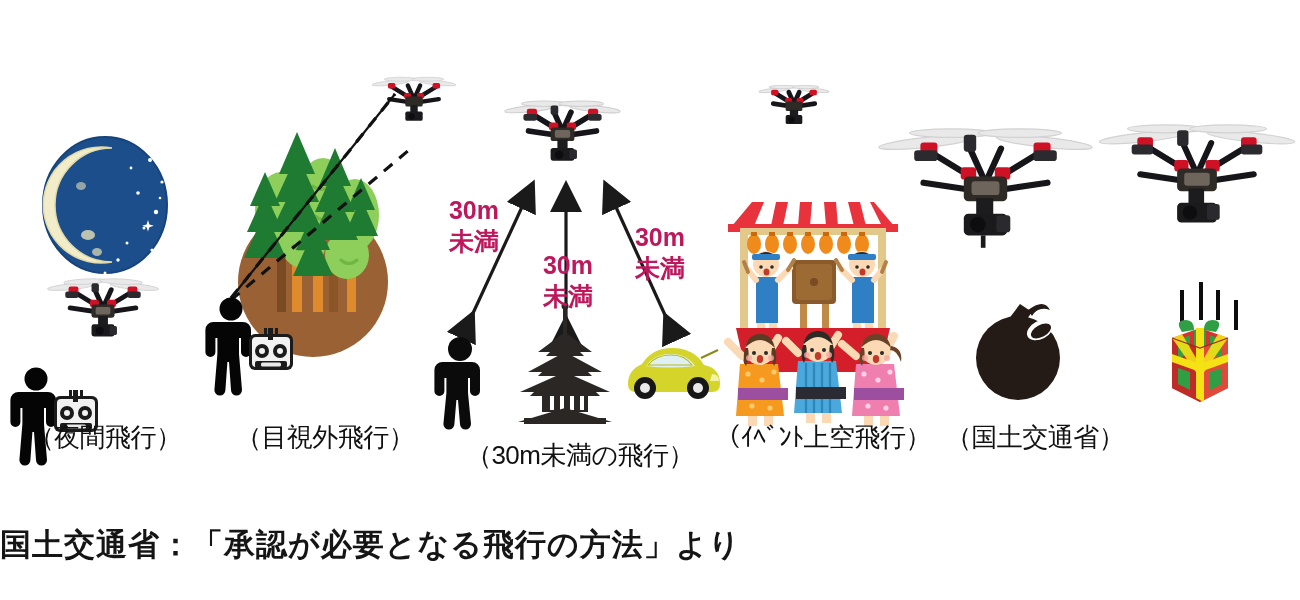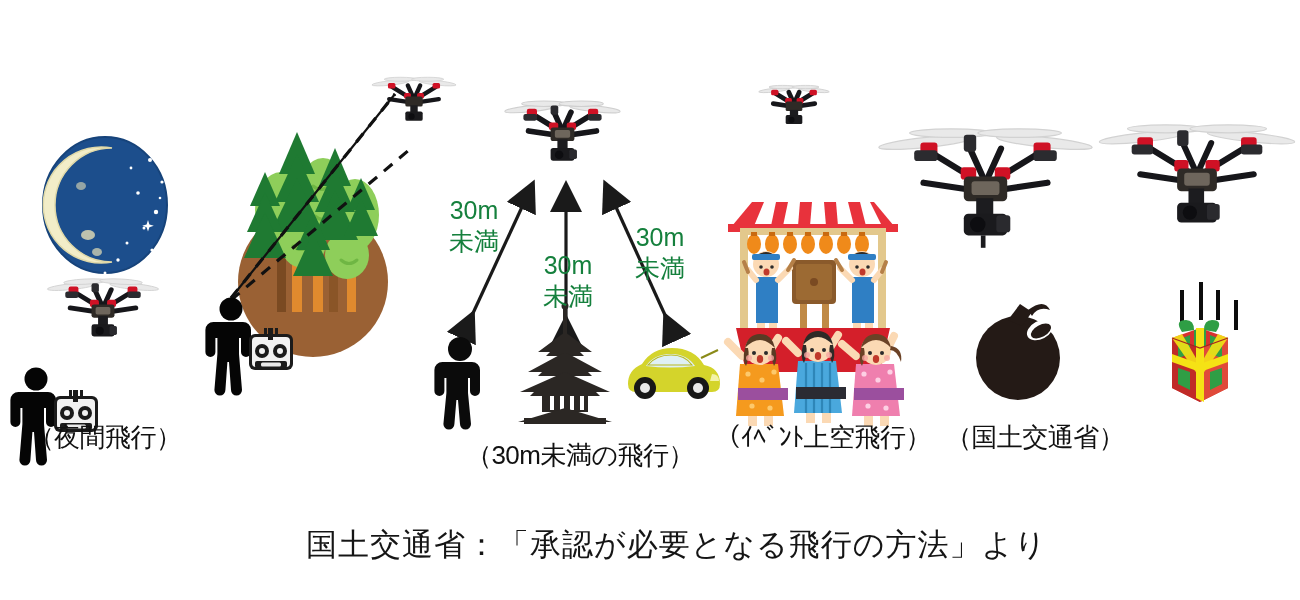--- a/index.html
+++ b/index.html
@@ -9,26 +9,26 @@
     color:#0b0b0b;
   }
   .stage{position:absolute;left:0;top:0;width:1300px;height:600px;}
   .panel{position:absolute;}
   .label{
     position:absolute;text-align:center;white-space:nowrap;
     font-size:26px;line-height:30px;font-weight:500;color:#111111;
     letter-spacing:-0.5px;
   }
   .caption{
-    position:absolute;left:0;top:524px;width:1047px;text-align:right;
-    font-size:31px;font-weight:normal;color:#151515;letter-spacing:1px;
+    position:absolute;left:0;top:524px;width:1047px;text-align:left;
+    font-size:31px;font-weight:bold;color:#151515;letter-spacing:1px;
   }
   .dim-text{
     position:absolute;text-align:center;white-space:nowrap;
-    font-size:25px;line-height:31px;color:#15803d;font-weight:400;
+    font-size:25px;line-height:31px;color:#be185d;font-weight:700;
   }
   svg{display:block;overflow:visible;}
 </style>
 </head>
 <body>
 
 <div class="stage">
 
   <div class="panel" style="left:0px;top:60px;width:210px;height:350px;">
     <svg width="210" height="350" viewBox="0 0 210 350">
@@ -208,20 +208,21 @@
         <rect x="26" y="0" width="3" height="8" fill="#1b1b1b"></rect>
         <circle cx="13" cy="23" r="7" fill="#1b1b1b"></circle>
           <circle cx="13" cy="23" r="3" fill="#f2f2f2"></circle>
         <circle cx="31" cy="23" r="7" fill="#1b1b1b"></circle>
           <circle cx="31" cy="23" r="3" fill="#f2f2f2"></circle>
         <rect x="6" y="33" width="32" height="7" rx="2" fill="#1b1b1b"></rect>
         <rect x="12" y="34.5" width="20" height="4" rx="1.5" fill="#e9e9e9"></rect>
       </g>
     </svg>
   </div>
+  <div class="label" style="left:205px;top:422px;width:240px;">（目視外飛行）</div>
 
   <div class="panel" style="left:420px;top:90px;width:300px;height:320px;">
     <svg width="300" height="320" viewBox="0 0 300 320">
       <defs>
         <marker id="ah" markerWidth="10" markerHeight="10" refX="5" refY="5" orient="auto">
           <path d="M0 0 L10 5 L0 10 Z" fill="#1a1a1a"></path>
         </marker>
       </defs>
 
       <g transform="translate(100,12) scale(0.85)">

